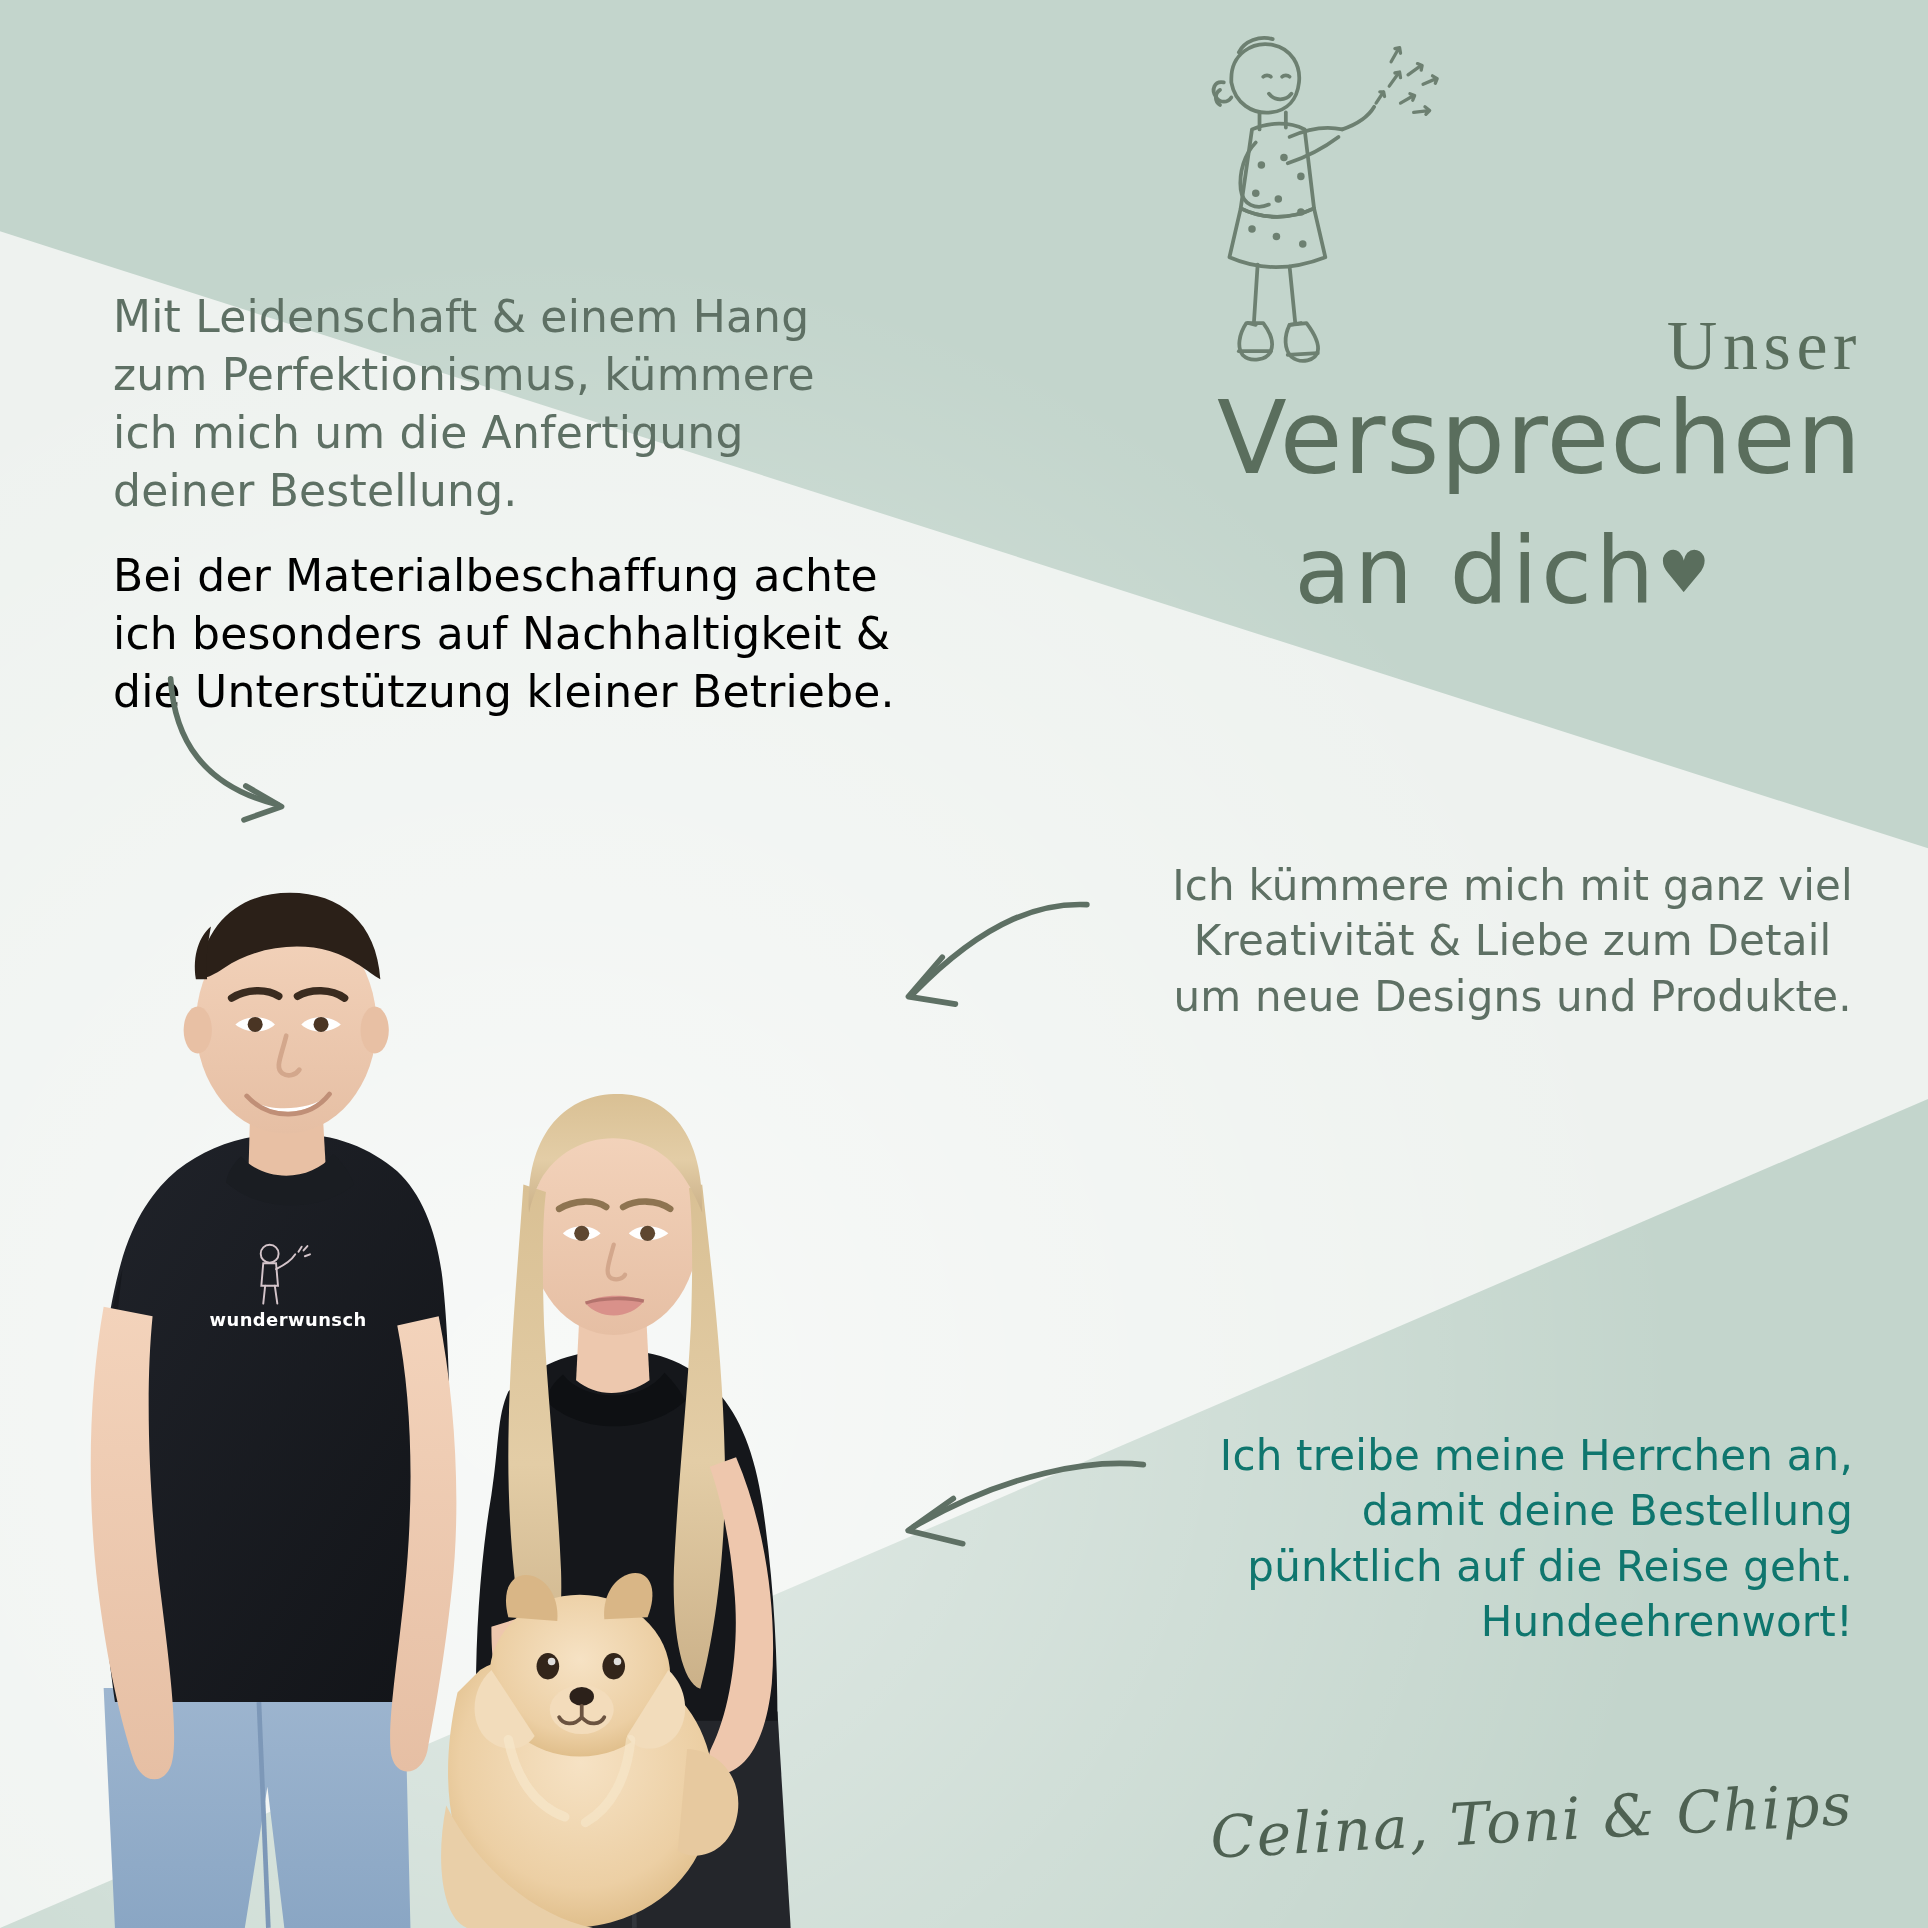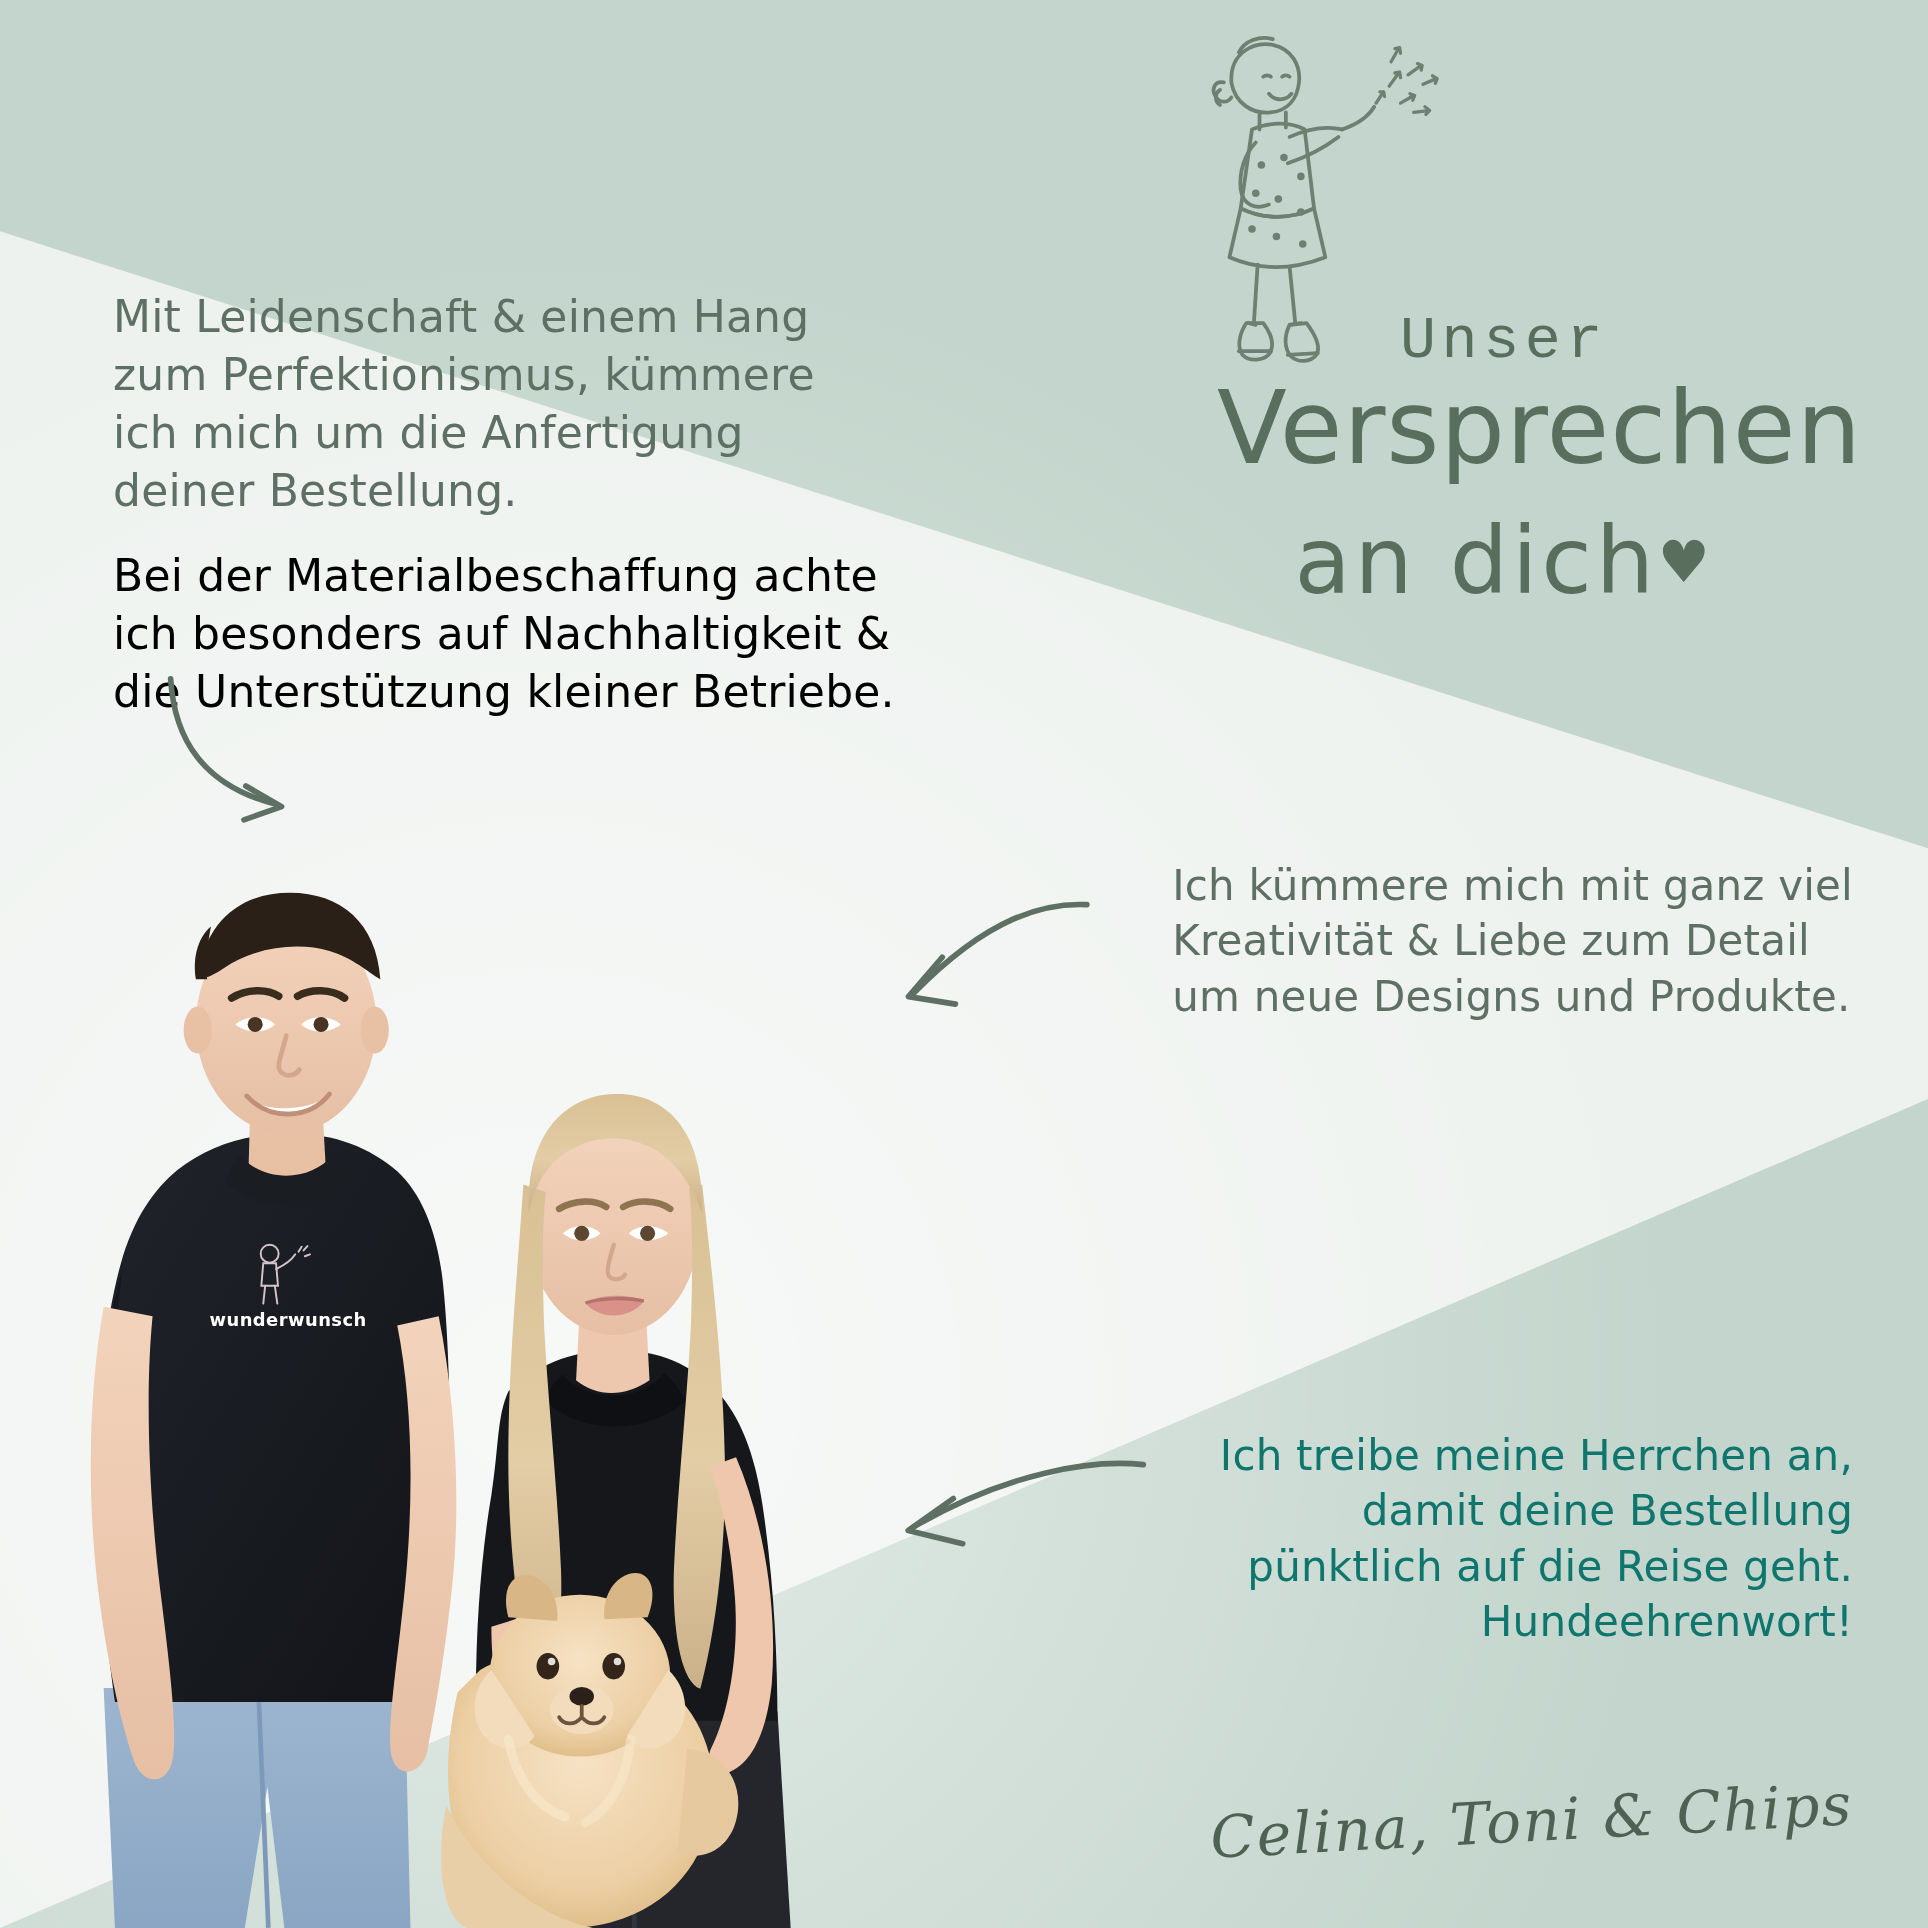--- a/index.html
+++ b/index.html
@@ -86,21 +86,21 @@
     left: 113px;
     top: 527px;
     font-size: 44px;
     color: #000000;
   }
 
   #para-right-1 {
     right: 75px;
     top: 838px;
     font-size: 42px;
-    text-align: left;
+    text-align: center;
     color: #5e7064;
   }
   #para-right-2 {
     right: 75px;
     top: 1031px;
     font-size: 42px;
     text-align: right;
     color: #5e7064;
   }
   #para-right-3 {
@@ -115,27 +115,27 @@
   #headline {
     position: absolute;
     right: 66px;
     top: 311px;
     width: 716px;
     text-align: center;
     z-index: 12;
     color: #5a6e5d;
   }
   #headline .l1 {
-    font-family: Liberation Mono, monospace;
-    font-size: 60px;
+    font-family: Liberation Serif, serif;
+    font-size: 70px;
     font-weight: 400;
     letter-spacing: 5.6px;
     line-height: 1.0;
     display: block;
-    text-align: center;
+    text-align: right;
   }
   #headline .l2 {
     font-family: "DejaVu Sans", sans-serif;
     font-size: 102px;
     font-weight: 400;
     letter-spacing: 0.9px;
     line-height: 1.12;
     display: block;
     text-align: right;
   }

